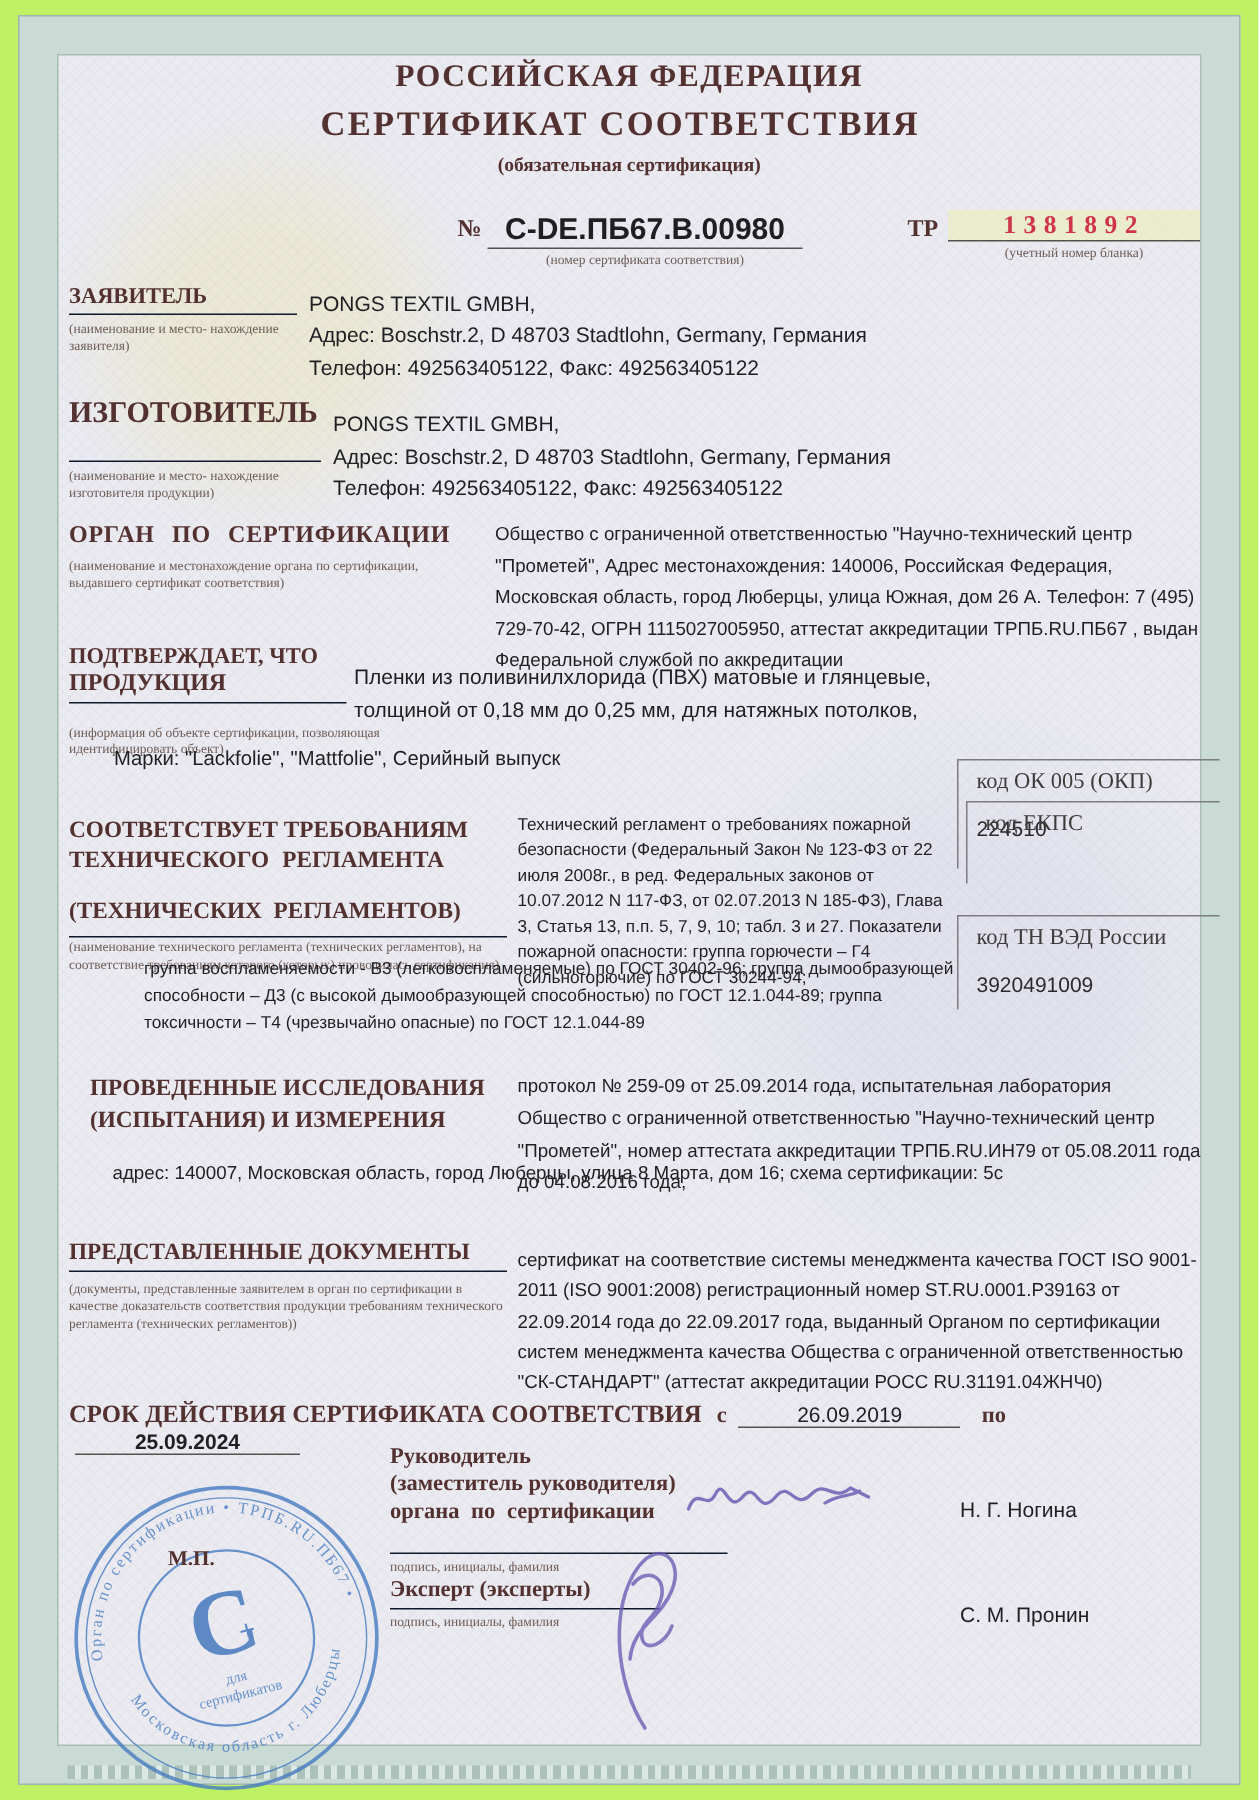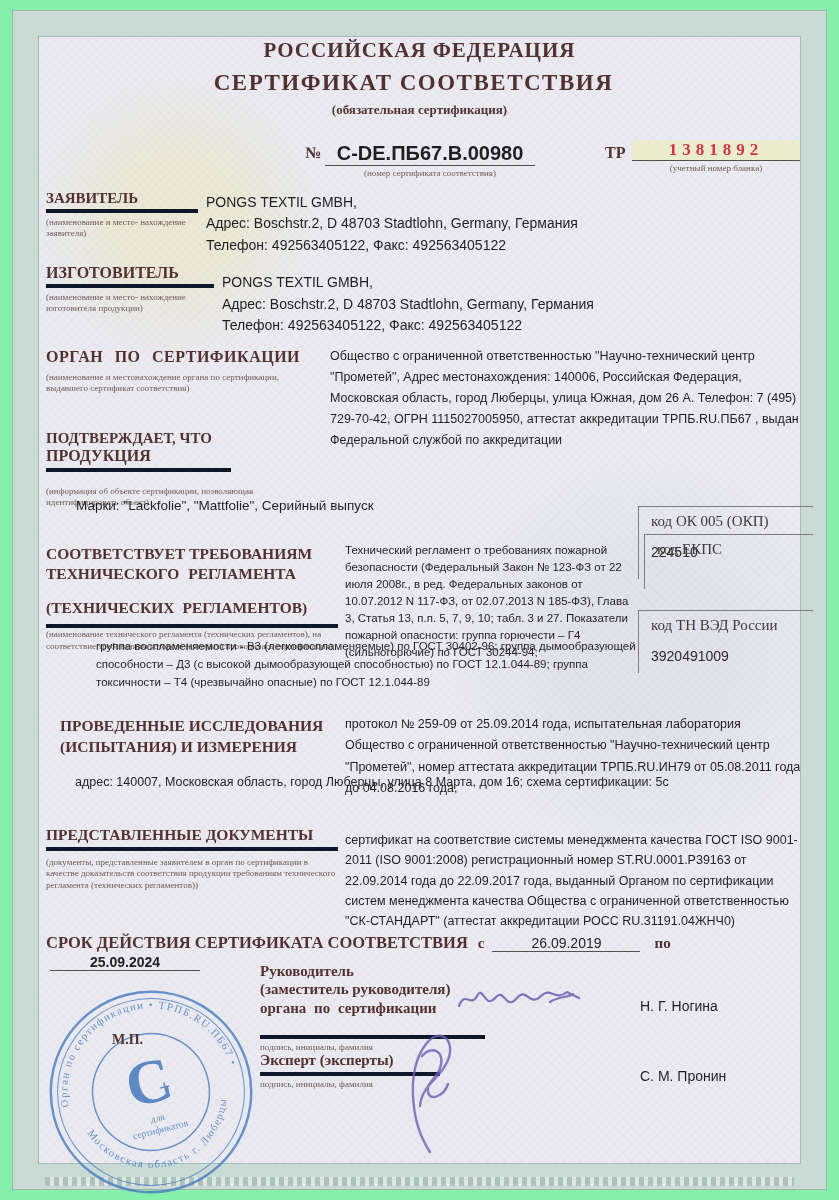--- a/index.html
+++ b/index.html
@@ -1,36 +1,36 @@
 <!DOCTYPE html>
 <html><head>
 <meta charset="utf-8">
 <style>
   html,body{margin:0;padding:0;background:#ffffff;}
-  .page{position:relative;width:839px;height:1200px;background:#86efac;overflow:hidden;
+  .page{position:relative;width:839px;height:1200px;background:#bef264;overflow:hidden;
         font-family:"Liberation Serif",serif;color:#222;}
   
   .frame-band{position:absolute;left:12px;top:10px;right:12px;bottom:10px;
         background:#c9dbd4;border:1px solid #9fb5ae;}
   .inner-sheet{position:absolute;left:38px;top:36px;right:38px;bottom:36px;
         background:
           repeating-linear-gradient(45deg, rgba(150,150,190,0.055) 0 1px, transparent 1px 6px),
           repeating-linear-gradient(-45deg, rgba(150,150,190,0.055) 0 1px, transparent 1px 6px),
           radial-gradient(circle at 18% 16%, rgba(235,228,160,0.35) 0 60px, transparent 140px),
           radial-gradient(circle at 80% 55%, rgba(200,200,225,0.25) 0 80px, transparent 200px),
           #eaeaf0;
         border:1px solid #a8bcb5;}
   .microtext{position:absolute;left:45px;right:45px;bottom:14px;height:9px;
         background:repeating-linear-gradient(90deg,#8fa8a0 0 5px,rgba(255,255,255,.7) 5px 9px);
         opacity:.5;}
   .abs{position:absolute;}
   .heading{font-weight:bold;color:#533130;}
   .caption{font-size:9px;color:#6d5c57;line-height:1.25;}
   .sans{font-family:"Liberation Sans",sans-serif;color:#1f1f23;}
-  .rule{border-bottom:4px solid #0f172a;}
+  .rule{border-bottom:1px solid #0f172a;}
   .value-line{border-bottom:1px solid #55504e;display:inline-block;text-align:center;}
   .codebox{border-left:1px solid #7b7b80;border-top:1px solid #7b7b80;padding:6px 0 0 12px;}
   .codebox .clabel{font-size:15px;color:#3d3a3a;}
   .codebox .cvalue{font-family:"Liberation Sans",sans-serif;font-size:14px;color:#2a2a2e;margin-top:14px;}
 </style>
 </head>
 <body>
 
 <div class="page">
   <div class="frame-band"></div>
@@ -56,40 +56,41 @@
     <div class="heading rule" style="font-size:15px;padding-bottom:2px;">ЗАЯВИТЕЛЬ</div>
     <div class="caption" style="margin-top:4px;">(наименование и место- нахождение  заявителя)</div>
   </div>
   <div class="abs sans" style="left:206px;top:192px;width:560px;font-size:14px;line-height:1.52;">
     <div>PONGS TEXTIL GMBH,</div>
     <div>Адрес:  Boschstr.2, D 48703 Stadtlohn, Germany, Германия</div>
     <div>Телефон: 492563405122, Факс: 492563405122</div>
   </div>
 
   <div class="abs" style="left:46px;top:264px;width:168px;">
-    <div class="heading rule" style="font-size:16px;padding-bottom:2px;">ИЗГОТОВИТЕЛЬ</div>
+    <div class="heading rule" style="font-size:20px;padding-bottom:20px;">ИЗГОТОВИТЕЛЬ</div>
     <div class="caption" style="margin-top:4px;">(наименование и место- нахождение изготовителя продукции)</div>
   </div>
   <div class="abs sans" style="left:222px;top:272px;width:560px;font-size:14px;line-height:1.55;">
     <div>PONGS TEXTIL GMBH,</div>
     <div>Адрес:  Boschstr.2, D 48703 Stadtlohn, Germany, Германия</div>
     <div>Телефон: 492563405122, Факс: 492563405122</div>
   </div>
 
   <div class="abs" style="left:46px;top:348px;width:275px;">
     <div class="heading" style="font-size:16px;word-spacing:7px;letter-spacing:0.5px;">ОРГАН ПО СЕРТИФИКАЦИИ</div>
     <div class="caption" style="margin-top:6px;">(наименование и местонахождение органа по сертификации, выдавшего сертификат соответствия)</div>
   </div>
   <div class="abs sans" style="left:330px;top:346px;width:472px;font-size:12.5px;line-height:1.68;">Общество с ограниченной ответственностью "Научно-технический центр "Прометей", Адрес местонахождения: 140006, Российская Федерация, Московская область, город Люберцы, улица Южная, дом 26 А. Телефон: 7 (495) 729-70-42, ОГРН 1115027005950, аттестат аккредитации  ТРПБ.RU.ПБ67 , выдан Федеральной службой по аккредитации</div>
 
   <div class="abs" style="left:46px;top:430px;width:185px;">
     <div class="heading" style="font-size:15px;">ПОДТВЕРЖДАЕТ, ЧТО</div>
     <div class="heading rule" style="font-size:16px;padding-bottom:3px;">ПРОДУКЦИЯ</div>
     <div class="caption" style="margin-top:14px;width:255px;">(информация об объекте сертификации, позволяющая идентифицировать объект)</div>
   </div>
+  <div class="abs sans" style="left:236px;top:440px;width:390px;font-size:14px;line-height:1.6;">Пленки из поливинилхлорида (ПВХ) матовые и глянцевые, толщиной от 0,18 мм до 0,25 мм, для натяжных потолков,</div>
   <div class="abs sans" style="left:76px;top:498px;width:420px;font-size:13.5px;">Марки: "Lackfolie", "Mattfolie", Серийный выпуск</div>
   <div class="abs codebox" style="left:638px;top:486px;width:162px;height:66px;margin-top:20px;">
     <div class="clabel">код ОК 005 (ОКП)</div>
     <div class="cvalue">224510</div>
   </div>
 
   <div class="abs" style="left:46px;top:544px;width:292px;">
     <div class="heading" style="font-size:15.5px;line-height:1.32;">
       <div>СООТВЕТСТВУЕТ ТРЕБОВАНИЯМ</div>
       <div style="word-spacing:5px;">ТЕХНИЧЕСКОГО РЕГЛАМЕНТА</div>

